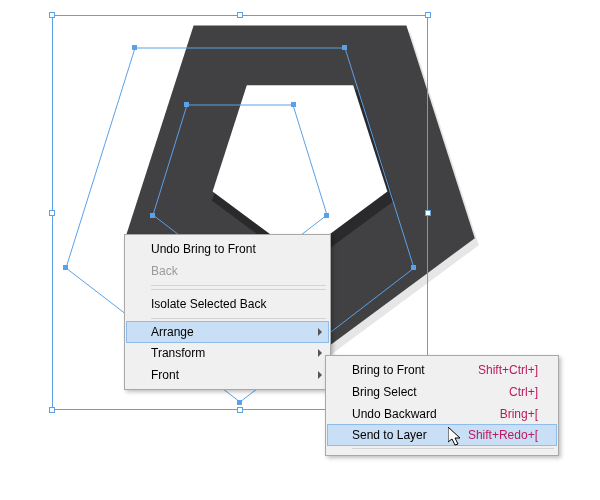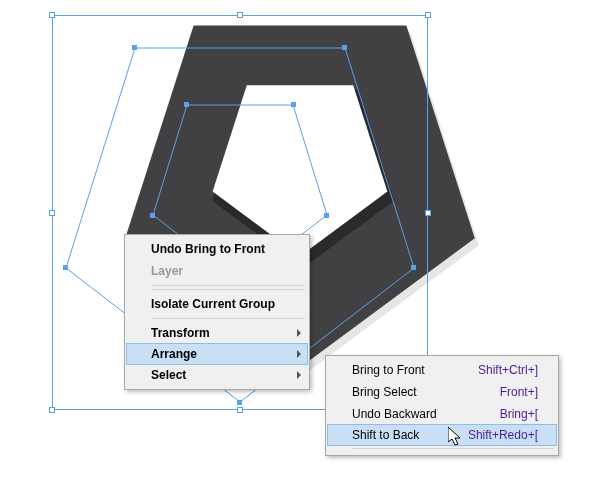--- a/index.html
+++ b/index.html
@@ -75,22 +75,21 @@
     
     .menu {
       position:absolute;
       background:#f0f0f0;
       border:1px solid #a8a8a8;
       box-shadow:2px 2px 4px rgba(0,0,0,0.25);
       padding:3px 2px;
     }
     .menu-main {
       left:124px; top:234px;
-      width:186px;
-      font-weight:bold;
+      width:207px;
     }
     .menu-sub {
       left:325px; top:355px;
       width:234px;
     }
     .menu-item {
       display:flex;
       align-items:center;
       height:22px;
       padding:0 18px 0 24px;
@@ -107,21 +106,21 @@
       position:absolute; right:6px; top:50%;
       margin-top:-4px;
       width:0; height:0;
       border-top:4px solid transparent;
       border-bottom:4px solid transparent;
       border-left:4px solid #555;
     }
     .submenu-arrow.disabled { border-left-color:#bcbcbc; }
     .shortcut {
       margin-left:auto;
-      color:#4c1d95;
+      color:#be185d;
     }
     .cursor {
       position:absolute;
       left:448px; top:427px;
       pointer-events:none;
     }
   </style>
 </head>
 <body>
 
@@ -158,57 +157,57 @@
   <div class="anchor" style="left:291px; top:102px;"></div>
   <div class="anchor" style="left:184px; top:102px;"></div>
   <div class="anchor" style="left:150px; top:213px;"></div>
 </div>
 
 <div class="menu menu-main">
   <div class="menu-item">
     <span>Undo Bring to Front</span>
   </div>
   <div class="menu-item disabled">
-    <span>Layer</span>
-  </div>
-  <div class="sep"></div>
-  <div class="sep"></div>
-  <div class="menu-item">
-    <span>Isolate Current Group</span>
-  </div>
-  <div class="sep"></div>
-  <div class="menu-item">
-    <span>Transform</span>
-    <span class="submenu-arrow"></span>
-  </div>
+    <span>Back</span>
+  </div>
+  <div class="sep"></div>
+  <div class="sep"></div>
+  <div class="menu-item">
+    <span>Isolate Selected Back</span>
+  </div>
+  <div class="sep"></div>
   <div class="menu-item hover">
     <span>Arrange</span>
     <span class="submenu-arrow"></span>
   </div>
   <div class="menu-item">
-    <span>Select</span>
+    <span>Transform</span>
+    <span class="submenu-arrow"></span>
+  </div>
+  <div class="menu-item">
+    <span>Front</span>
     <span class="submenu-arrow"></span>
   </div>
 </div>
 
 <div class="menu menu-sub">
   <div class="menu-item">
     <span>Bring to Front</span>
     <span class="shortcut">Shift+Ctrl+]</span>
   </div>
   <div class="menu-item">
     <span>Bring Select</span>
-    <span class="shortcut">Front+]</span>
+    <span class="shortcut">Ctrl+]</span>
   </div>
   <div class="menu-item">
     <span>Undo Backward</span>
     <span class="shortcut">Bring+[</span>
   </div>
   <div class="menu-item hover">
-    <span>Shift to Back</span>
+    <span>Send to Layer</span>
     <span class="shortcut">Shift+Redo+[</span>
   </div>
   <div class="sep"></div>
 </div>
 
 <svg class="cursor" width="16" height="20">
   <polygon points="0,0 0,15 4,12 7,18 10,17 7,11 12,11" fill="#fff" stroke="#000" stroke-width="1"></polygon>
 </svg>
 
 </body></html>

